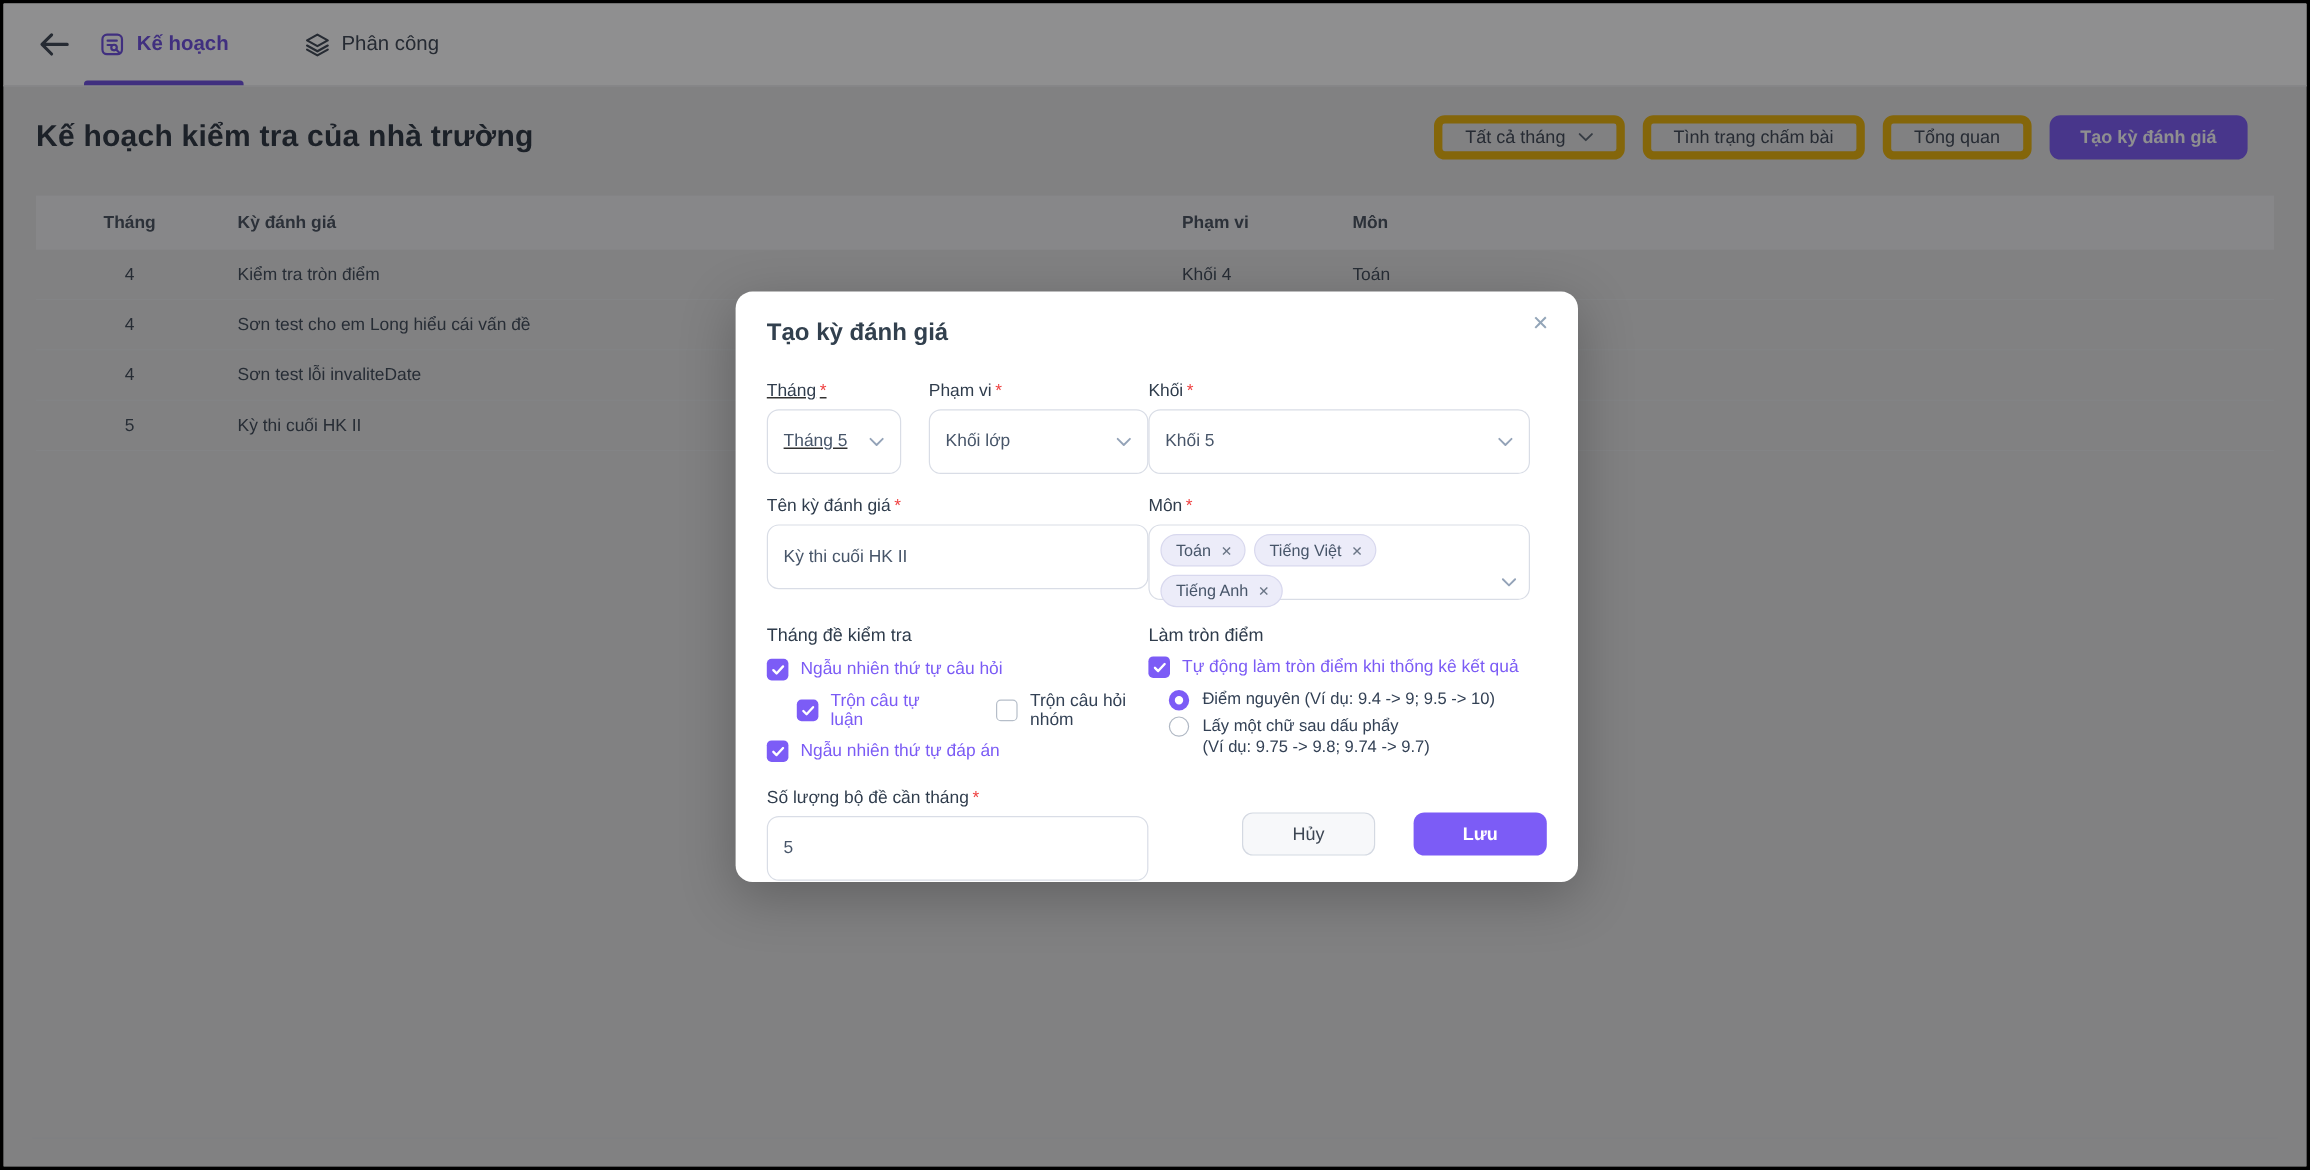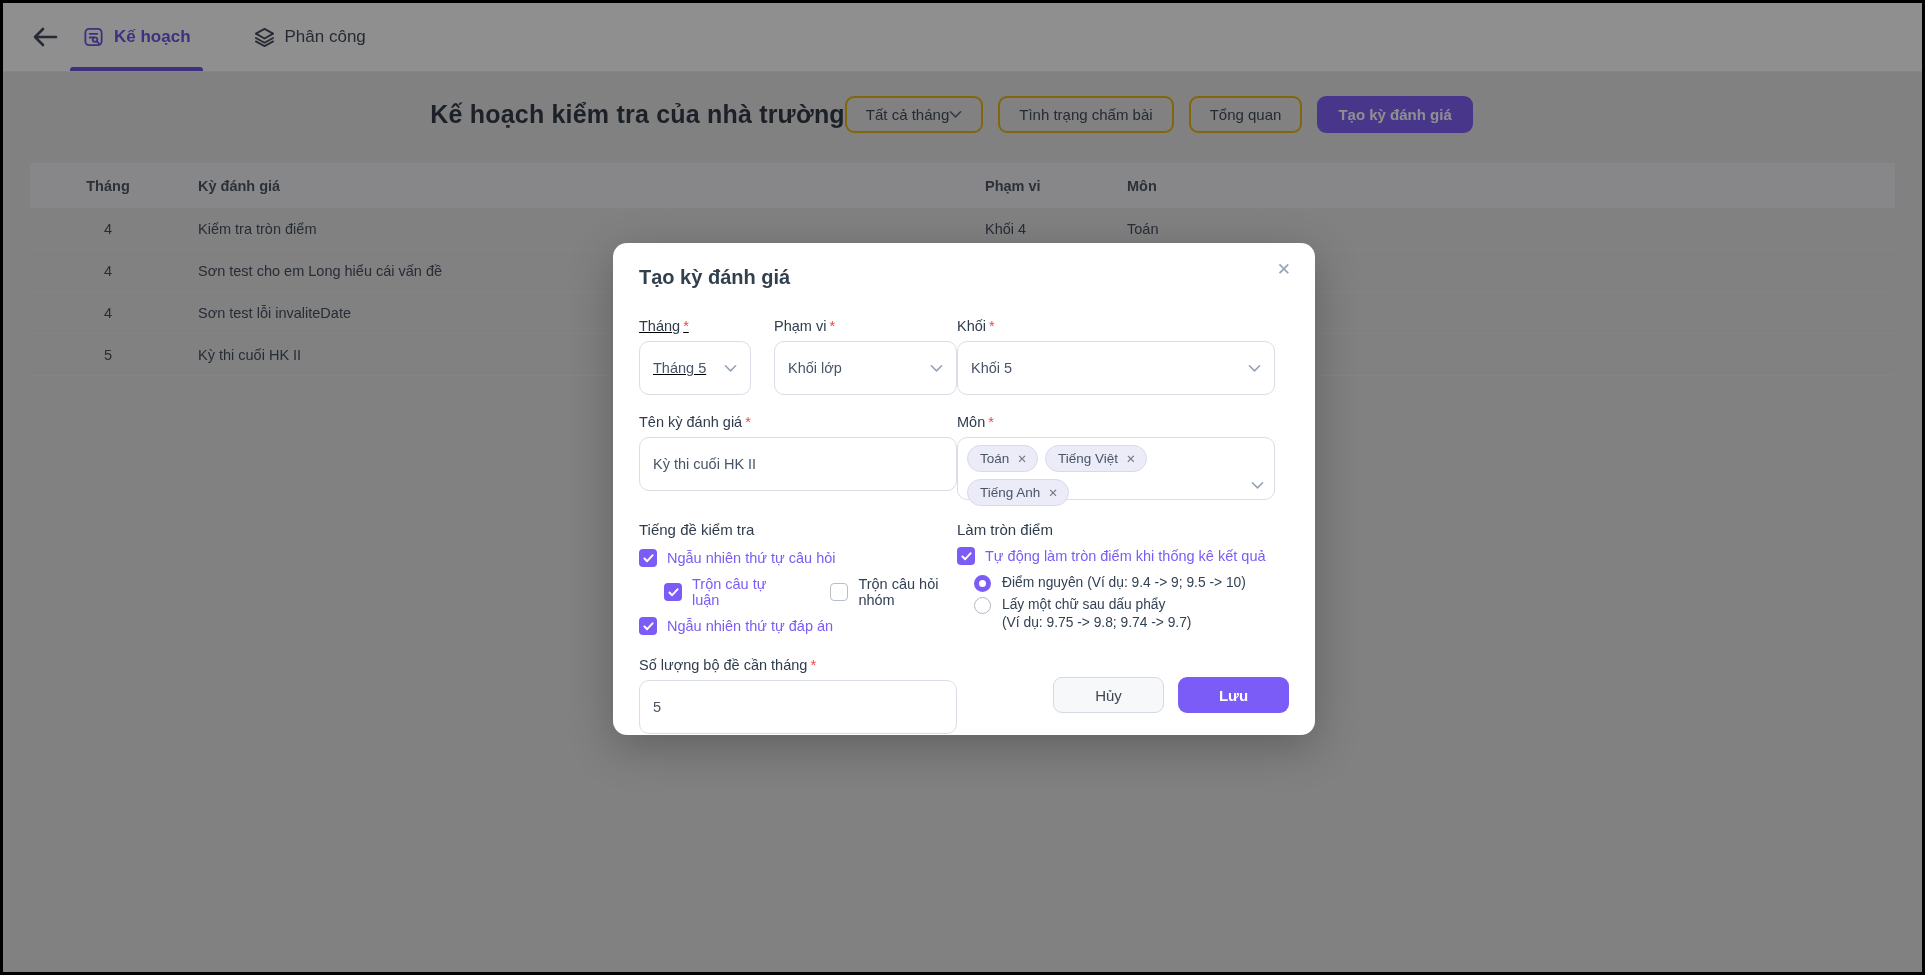--- a/index.html
+++ b/index.html
@@ -11,24 +11,24 @@
   .topbar { height:69px; background:#ffffff; border-bottom:1px solid #ececee; display:flex; align-items:center; padding-left:27px; }
   .back-btn { width:30px; height:30px; display:flex; align-items:center; justify-content:center; cursor:pointer; }
   .tabs { display:flex; align-items:stretch; height:100%; margin-left:10px; }
   .tab { position:relative; display:flex; align-items:center; gap:9px; padding:0 12px; cursor:pointer; }
   .tab + .tab { margin-left:38px; }
   .tab .tab-label { font-size:17px; color:#3d4653; }
   .tab.active .tab-label { color:#6d4fe0; font-weight:bold; }
   .tab.active::after { content:""; position:absolute; left:0; right:0; bottom:0; height:4px; border-radius:3px 3px 0 0; background:#6d4fe0; }
 
   
-  .page-head { display:flex; align-items:center; justify-content:center; padding:0 27px; margin-top:24px; }
+  .page-head { display:flex; align-items:center; justify-content:space-between; padding:0 27px; margin-top:24px; }
   .page-title { font-size:25px; font-weight:bold; color:#2b3440; letter-spacing:.2px; }
   .head-actions { display:flex; align-items:center; gap:15px; margin-right:22px; }
-  .btn { height:37px; display:inline-flex; align-items:center; justify-content:center; padding:0 19px; border:2px solid #eab308; border-radius:9px; background:transparent; font-size:15px; color:#3d4653; cursor:pointer; white-space:nowrap; }
+  .btn { height:37px; display:inline-flex; align-items:center; justify-content:center; gap:10px; padding:0 19px; border:7px solid #eab308; border-radius:9px; background:transparent; font-size:15px; color:#3d4653; cursor:pointer; white-space:nowrap; }
   .btn.primary { background:#7C5CF6; border-color:#7C5CF6; color:#ffffff; font-weight:600; }
 
   
   .table { margin:30px 27px 0; }
   .t-row { display:grid; grid-template-columns:156px 799px 142px auto; align-items:center; }
   .t-head { height:45px; background:#f0f1f3; font-size:14.5px; font-weight:600; color:#49525f; }
   .t-body-row { height:42px; border-bottom:1px solid #e9eaec; font-size:14.5px; color:#3f4a58; cursor:pointer; }
   .c-month { text-align:center; }
   .c-name { padding-left:12px; }
 
@@ -70,21 +70,21 @@
   .gap-pair { margin-left:38px; display:flex; align-items:center; gap:10px; }
   .radio { width:17px; height:17px; border-radius:50%; flex:0 0 17px; cursor:pointer; }
   .radio.on { border:5px solid #7C5CF6; background:#fff; }
   .radio.off { border:1.6px solid #b0b8c4; background:#fff; }
   .radio-row { display:flex; align-items:flex-start; gap:11px; margin-bottom:5px; }
   .radio-label { font-size:13.8px; color:#334155; cursor:pointer; }
   .radio-note { font-size:13.8px; color:#334155; margin:1px 0 0 28px; }
   .rounding .opt-row { margin-bottom:10px; }
 
   .row4 { margin-top:13px; flex-direction:column; width:370px; }
-  .f-actions { position:absolute; right:26px; bottom:22px; display:flex; gap:14px; }
+  .f-actions { position:absolute; right:26px; bottom:22px; display:flex; gap:32px; }
   .m-btn { width:111px; height:36px; border-radius:9px; display:flex; align-items:center; justify-content:center; font-size:15px; cursor:pointer; }
   .m-btn.ghost { background:#f7f8fa; border:1px solid #d4d9e2; color:#3d4653; }
   .m-btn.primary { background:#7C5CF6; border:none; color:#fff; font-weight:600; }
 
   svg { display:block; }
 </style>
 </head>
 <body>
 
 <div class="page">
@@ -240,21 +240,21 @@
               <svg width="13" height="9" viewBox="0 0 14 9">
                 <path d="M1.5 1.5 L7 7 L12.5 1.5" stroke="#94a3b8" stroke-width="1.7" fill="none" stroke-linecap="round" stroke-linejoin="round"></path>
               </svg>
             </span>
         </div>
       </div>
     </div>
 
     <div class="f-row row3">
       <div class="w318">
-        <div class="sec-title">Tiếng đề kiểm tra</div>
+        <div class="sec-title">Tháng đề kiểm tra</div>
         <div class="opt-row">
           <span class="cb on">
               <svg width="11" height="9" viewBox="0 0 12 10">
                 <path d="M1.5 5 L4.5 8 L10.5 1.5" stroke="#fff" stroke-width="2.2" fill="none" stroke-linecap="round" stroke-linejoin="round"></path>
               </svg>
             </span>
           <span class="opt-label">Ngẫu nhiên thứ tự câu hỏi</span>
         </div>
         <div class="opt-row indent25">
           <span class="cb on">

